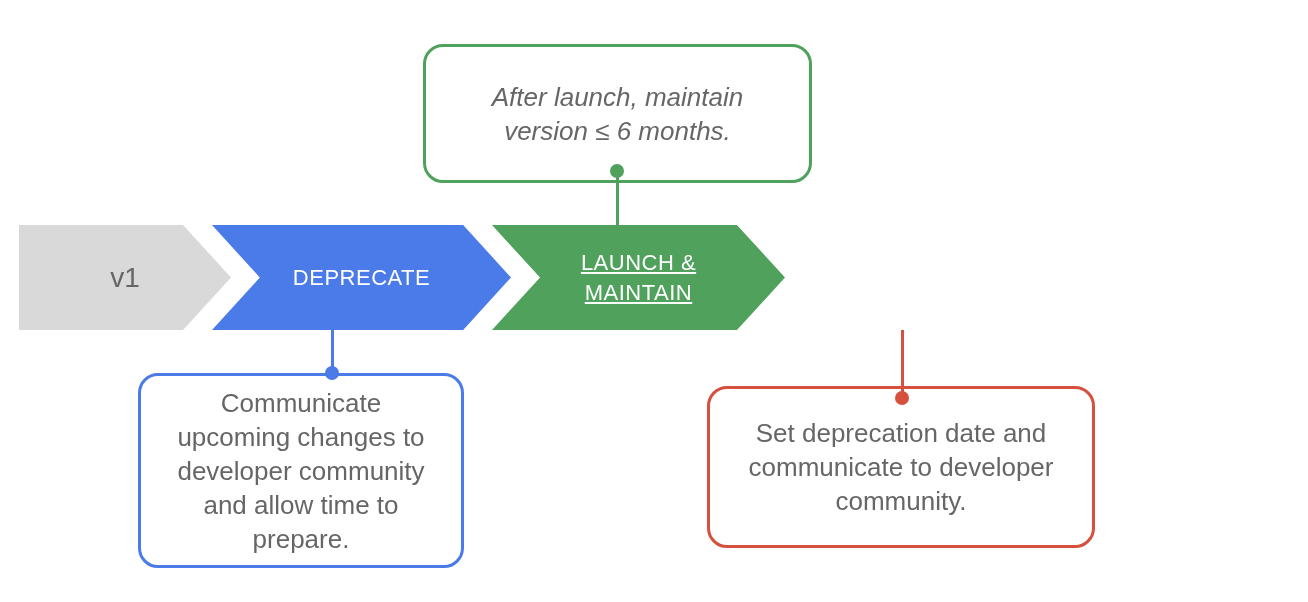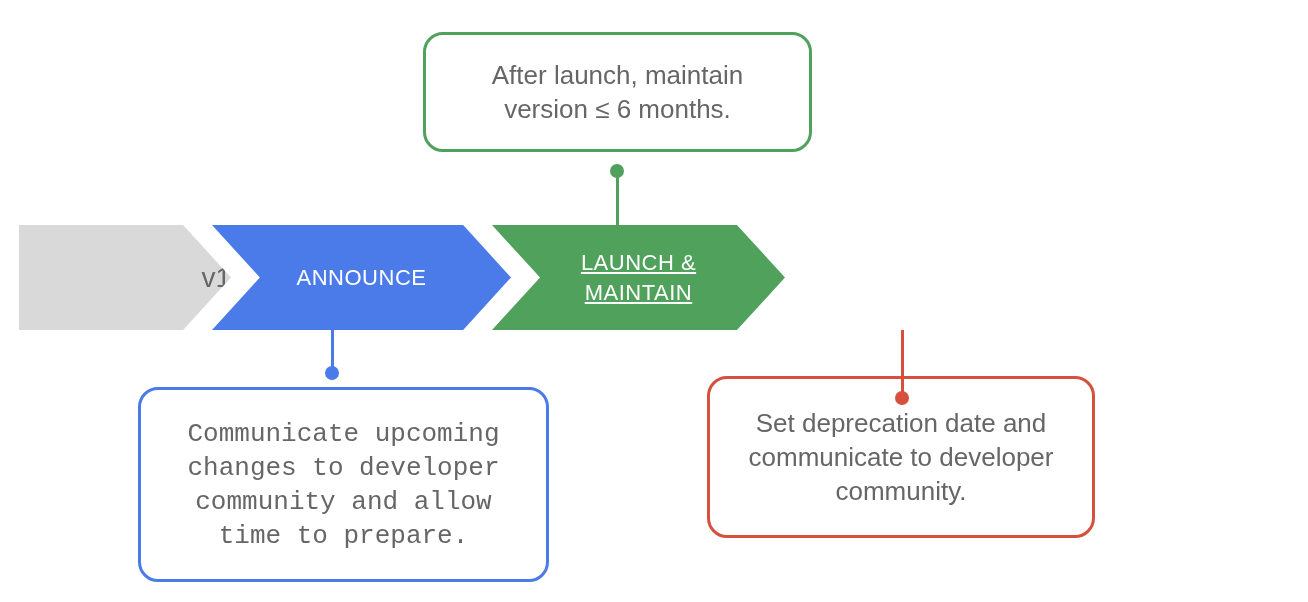--- a/index.html
+++ b/index.html
@@ -23,21 +23,21 @@
   .chev{
     position:absolute;top:225px;height:105px;
     display:flex;align-items:center;justify-content:center;
     text-align:center;
   }
   .chev .lbl{
     color:#ffffff;font-size:22px;line-height:30px;letter-spacing:0.5px;
   }
   .chev.endcap .lbl{color:var(--text-gray);font-size:28px;letter-spacing:0;}
   .chev-v1{left:19px;width:212px;background:var(--gray);
-    clip-path:polygon(0% 0%,77.4% 0%,100% 50%,77.4% 100%,0% 100%);justify-content:flex-end;}
+    clip-path:polygon(0% 0%,77.4% 0%,100% 50%,77.4% 100%,0% 100%);}
   .chev-announce{left:212px;width:299px;background:var(--blue);
     clip-path:polygon(0% 0%,84% 0%,100% 50%,84% 100%,0% 100%,16% 50%);}
   .chev-launch{left:492px;width:293px;background:var(--green);
     clip-path:polygon(0% 0%,83.6% 0%,100% 50%,83.6% 100%,0% 100%,16.4% 50%);}
   .chev-launch .lbl{width:160px;text-decoration:underline;}
   .chev-deprecate{left:762px;width:291px;background:var(--red);
     clip-path:polygon(0% 0%,83.5% 0%,100% 50%,83.5% 100%,0% 100%,16.5% 50%);}
   .chev-v2{left:1033px;width:260px;background:var(--gray);
     clip-path:polygon(0% 0%,81.5% 0%,100% 50%,81.5% 100%,0% 100%,18.5% 50%);}
 
@@ -45,44 +45,44 @@
   .callout{
     position:absolute;
     background:#ffffff;
     border-radius:20px;
     display:flex;align-items:center;justify-content:center;
     text-align:center;
     color:var(--text-gray);
     font-size:26px;line-height:34px;
     padding:10px 24px;
   }
-  .callout-green{left:423px;top:32px;width:389px;height:120px;border:3px solid var(--green);}
-  .callout-blue{left:138px;top:387px;width:411px;height:195px;border:3px solid var(--blue);font-family:Liberation Mono, monospace;}
-  .callout-red{left:707px;top:376px;width:388px;height:162px;border:3px solid var(--red);}
+  .callout-green{left:423px;top:44px;width:389px;height:139px;border:3px solid var(--green);font-style:italic;}
+  .callout-blue{left:138px;top:373px;width:326px;height:195px;border:3px solid var(--blue);}
+  .callout-red{left:707px;top:386px;width:388px;height:162px;border:3px solid var(--red);}
 
   
   .stem{position:absolute;width:3px;}
   .stem-green{left:616px;top:170px;height:56px;background:var(--green);}
   .stem-blue{left:331px;top:330px;height:44px;background:var(--blue);}
   .stem-red{left:901px;top:330px;height:69px;background:var(--red);}
   .dot{position:absolute;width:14px;height:14px;border-radius:50%;}
   .dot-green{left:610px;top:164px;background:var(--green);}
   .dot-blue{left:325px;top:366px;background:var(--blue);}
   .dot-red{left:895px;top:391px;background:var(--red);}
 </style>
 </head>
 <body>
 
 <div class="canvas">
 
   <div class="chev chev-v1 endcap">
     <span class="lbl">v1</span>
   </div>
   <div class="chev chev-announce">
-    <span class="lbl">ANNOUNCE</span>
+    <span class="lbl">DEPRECATE</span>
   </div>
   <div class="chev chev-launch">
     <span class="lbl">LAUNCH &amp; MAINTAIN</span>
   </div>
 
   <div class="callout callout-green">
     <span>After launch, maintain version ≤ 6 months.</span>
   </div>
   <div class="stem stem-green"></div>
   <div class="dot dot-green"></div>

